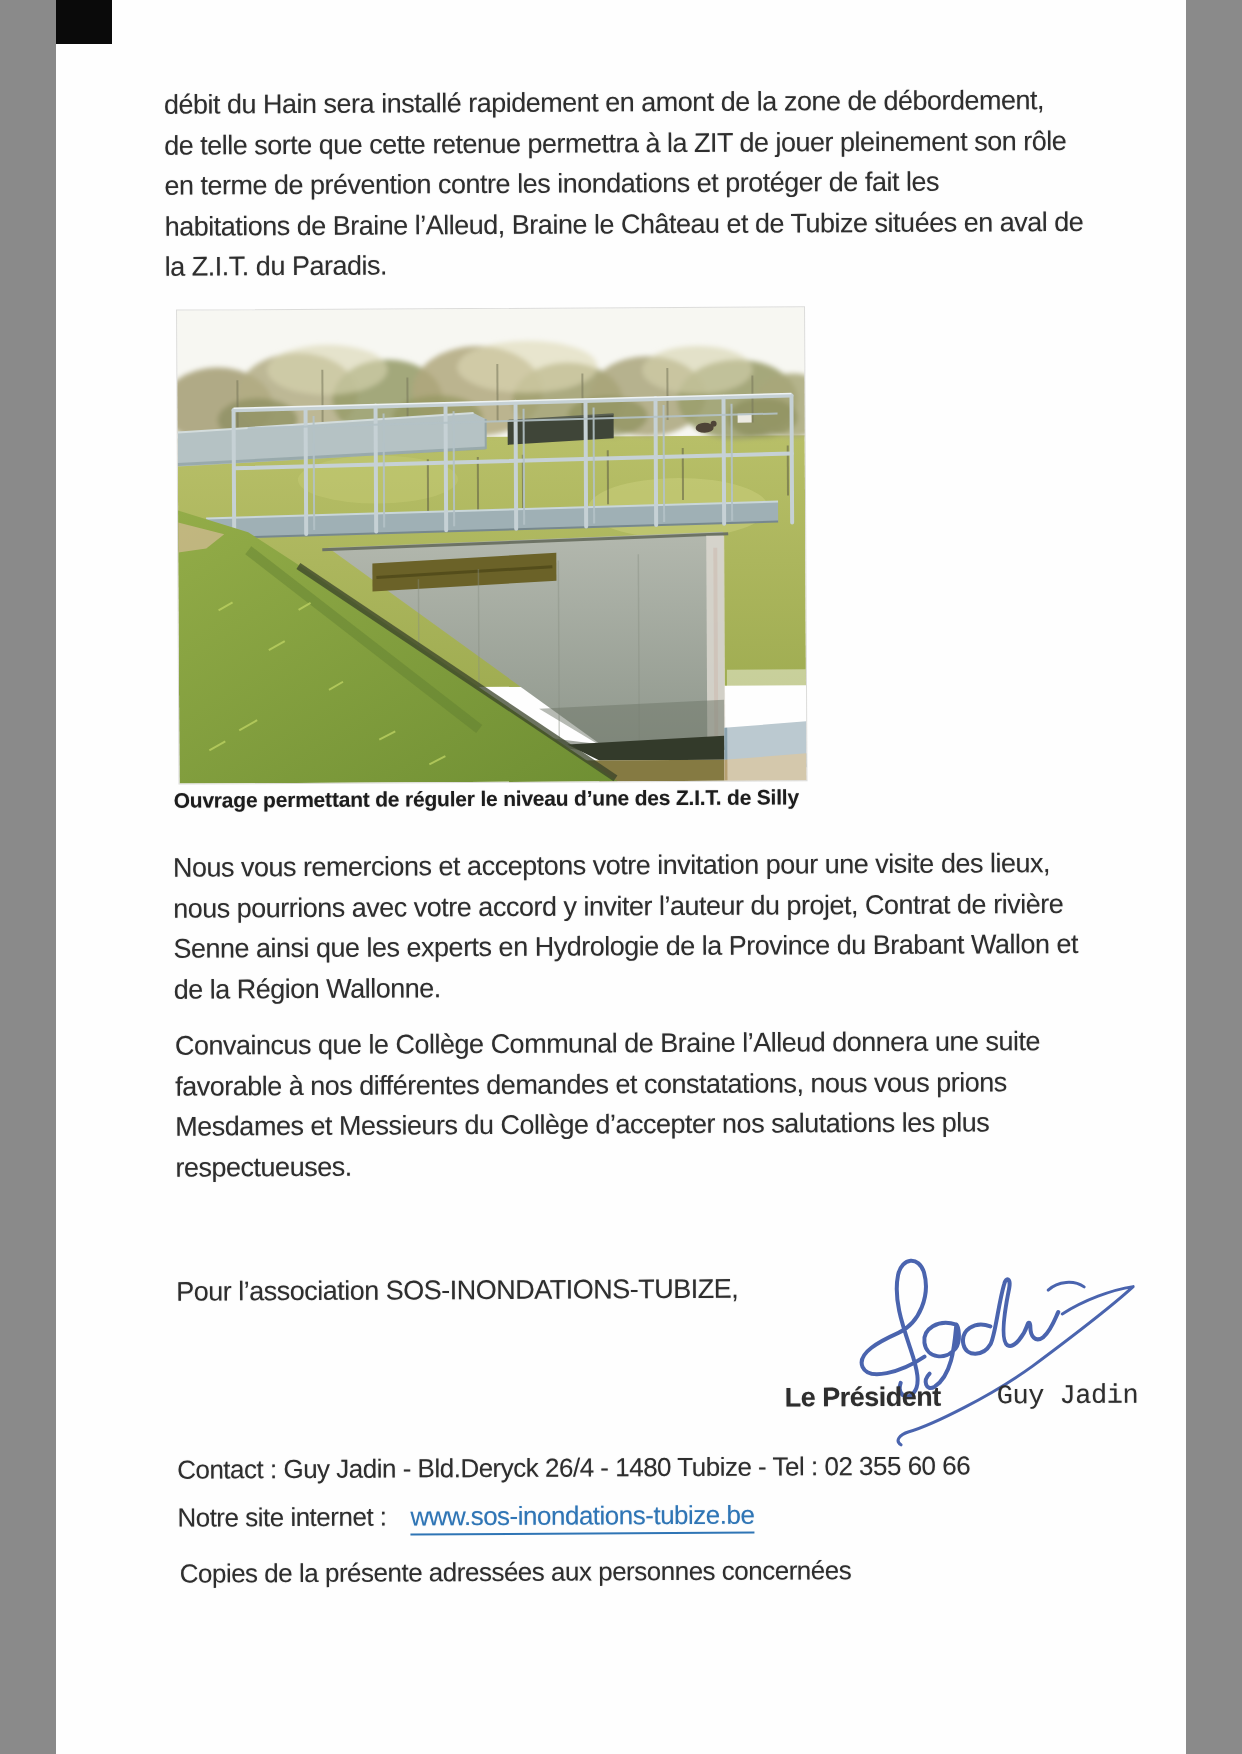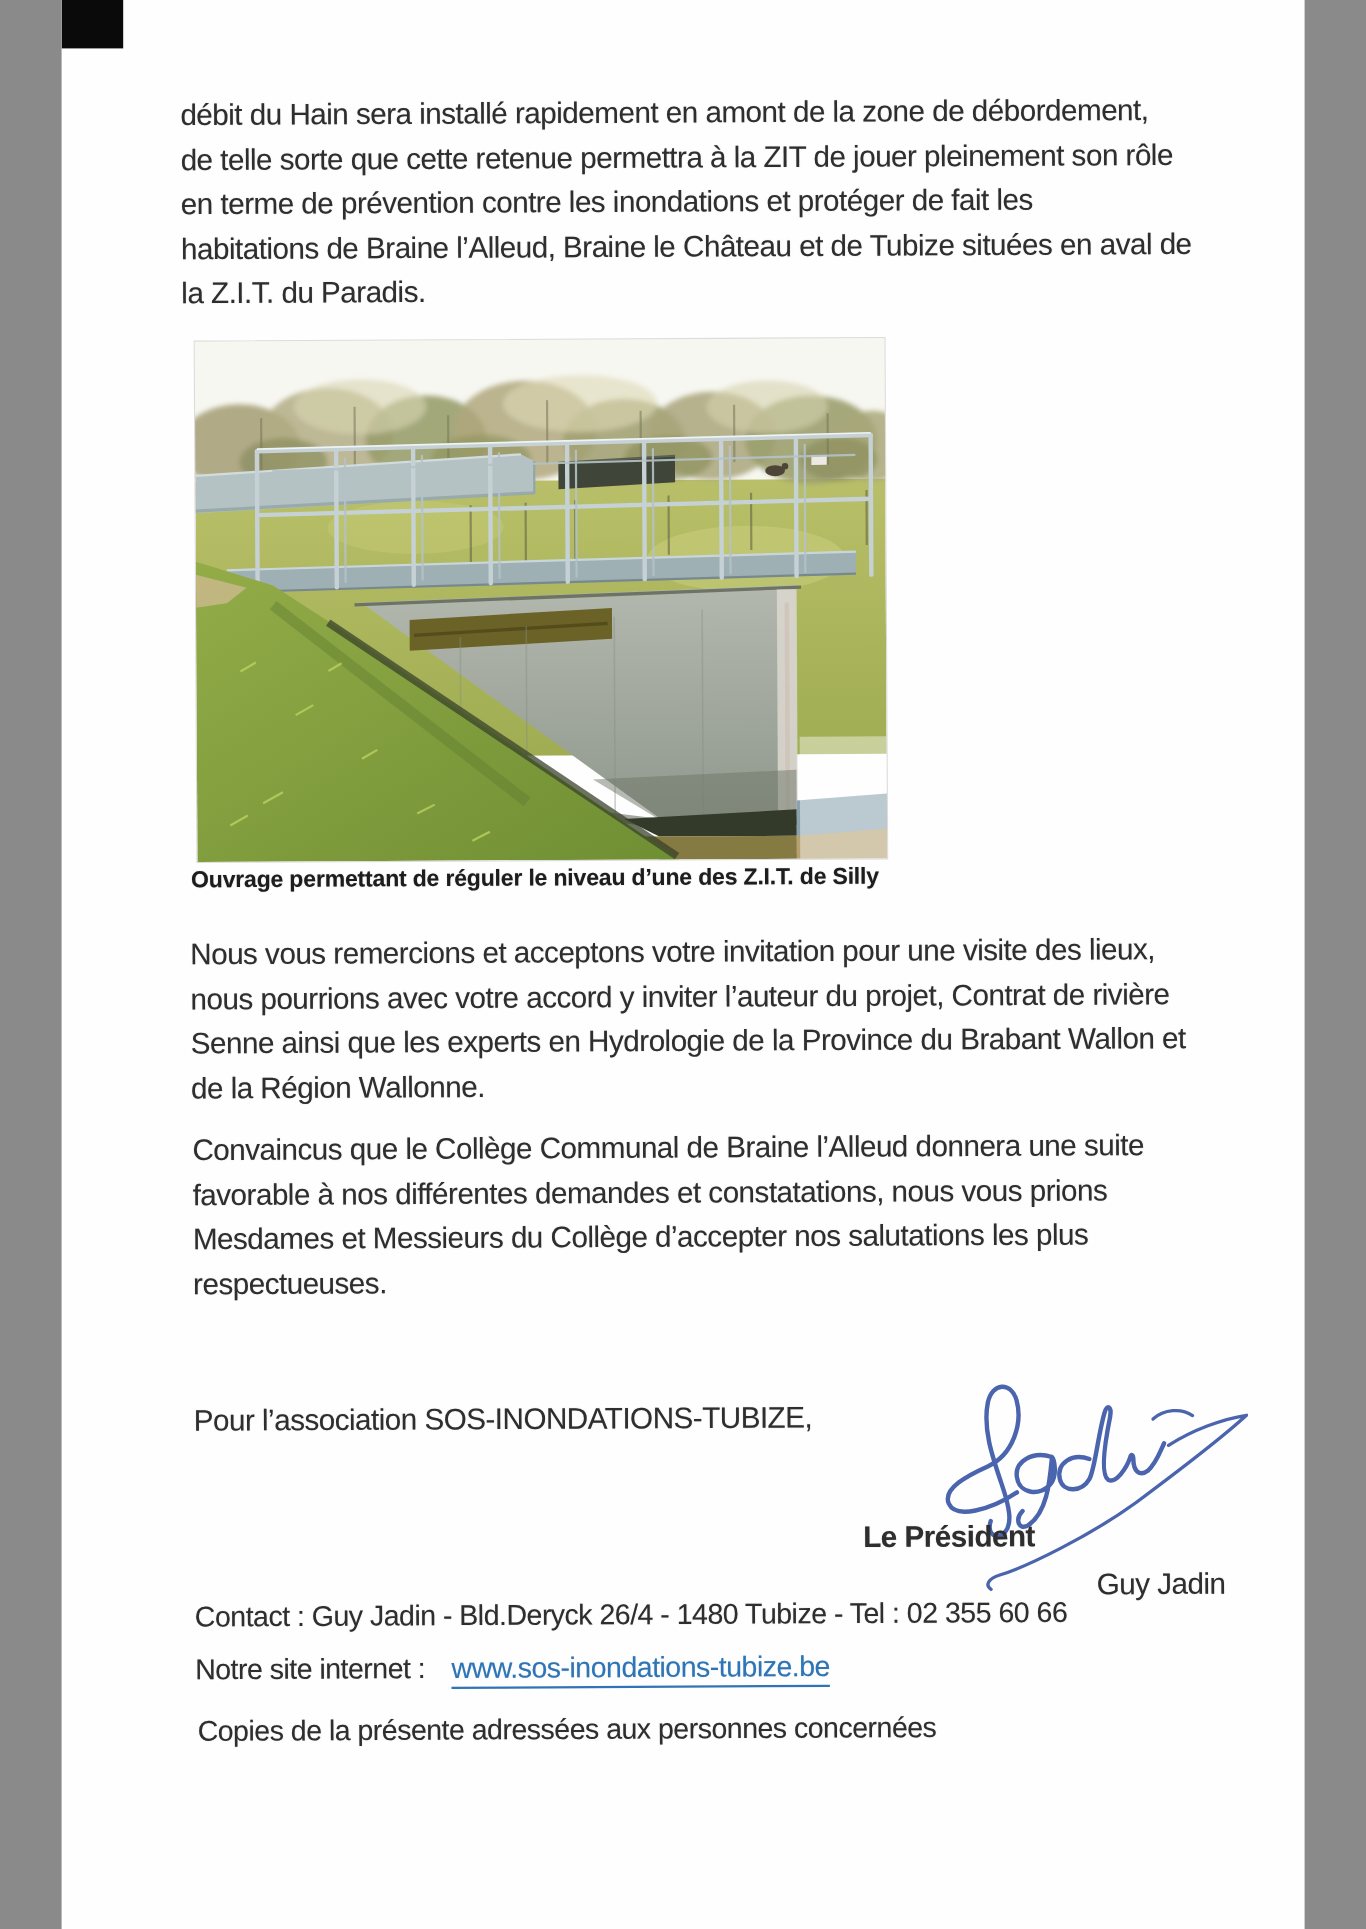--- a/index.html
+++ b/index.html
@@ -32,22 +32,22 @@
   .caption{
     position:absolute;left:118px;top:786px;
     font-size:21px;font-weight:700;letter-spacing:-0.2px;color:#1d1d1d;
     white-space:nowrap;text-shadow:0 0 1px rgba(30,30,30,.4);
   }
   .assoc{position:absolute;left:118px;top:1274px;font-size:27px;letter-spacing:-0.5px;
          white-space:nowrap;text-shadow:0 0 1px rgba(45,45,45,.35);}
   .sig-wrap{position:absolute;left:770px;top:1230px;width:340px;height:250px;}
   .sig-title{position:absolute;left:726px;top:1383px;font-size:27px;letter-spacing:-0.5px;
              text-shadow:0 0 1px rgba(45,45,45,.35);font-weight:bold;}
-  .sig-name{position:absolute;left:938px;top:1427px;font-size:27px;letter-spacing:-0.5px;
-            text-shadow:0 0 1px rgba(45,45,45,.35);}
+  .sig-name{position:absolute;left:938px;top:1383px;font-size:27px;letter-spacing:-0.5px;
+            text-shadow:0 0 1px rgba(45,45,45,.35);font-family:Liberation Mono, monospace;}
   .contact{position:absolute;left:118px;top:1452px;font-size:26px;letter-spacing:-0.5px;
            white-space:nowrap;text-shadow:0 0 1px rgba(45,45,45,.35);}
   .site{position:absolute;left:118px;top:1500px;font-size:26px;letter-spacing:-0.5px;
         white-space:nowrap;text-shadow:0 0 1px rgba(45,45,45,.35);}
   .site a{
     color:#2f75b5;text-decoration:none;border-bottom:2px solid #2f75b5;
     padding-bottom:2px;margin-left:24px;text-shadow:0 0 1px rgba(47,117,181,.4);
   }
   .copies{position:absolute;left:120px;top:1556px;font-size:26px;letter-spacing:-0.5px;
           white-space:nowrap;text-shadow:0 0 1px rgba(45,45,45,.35);}

